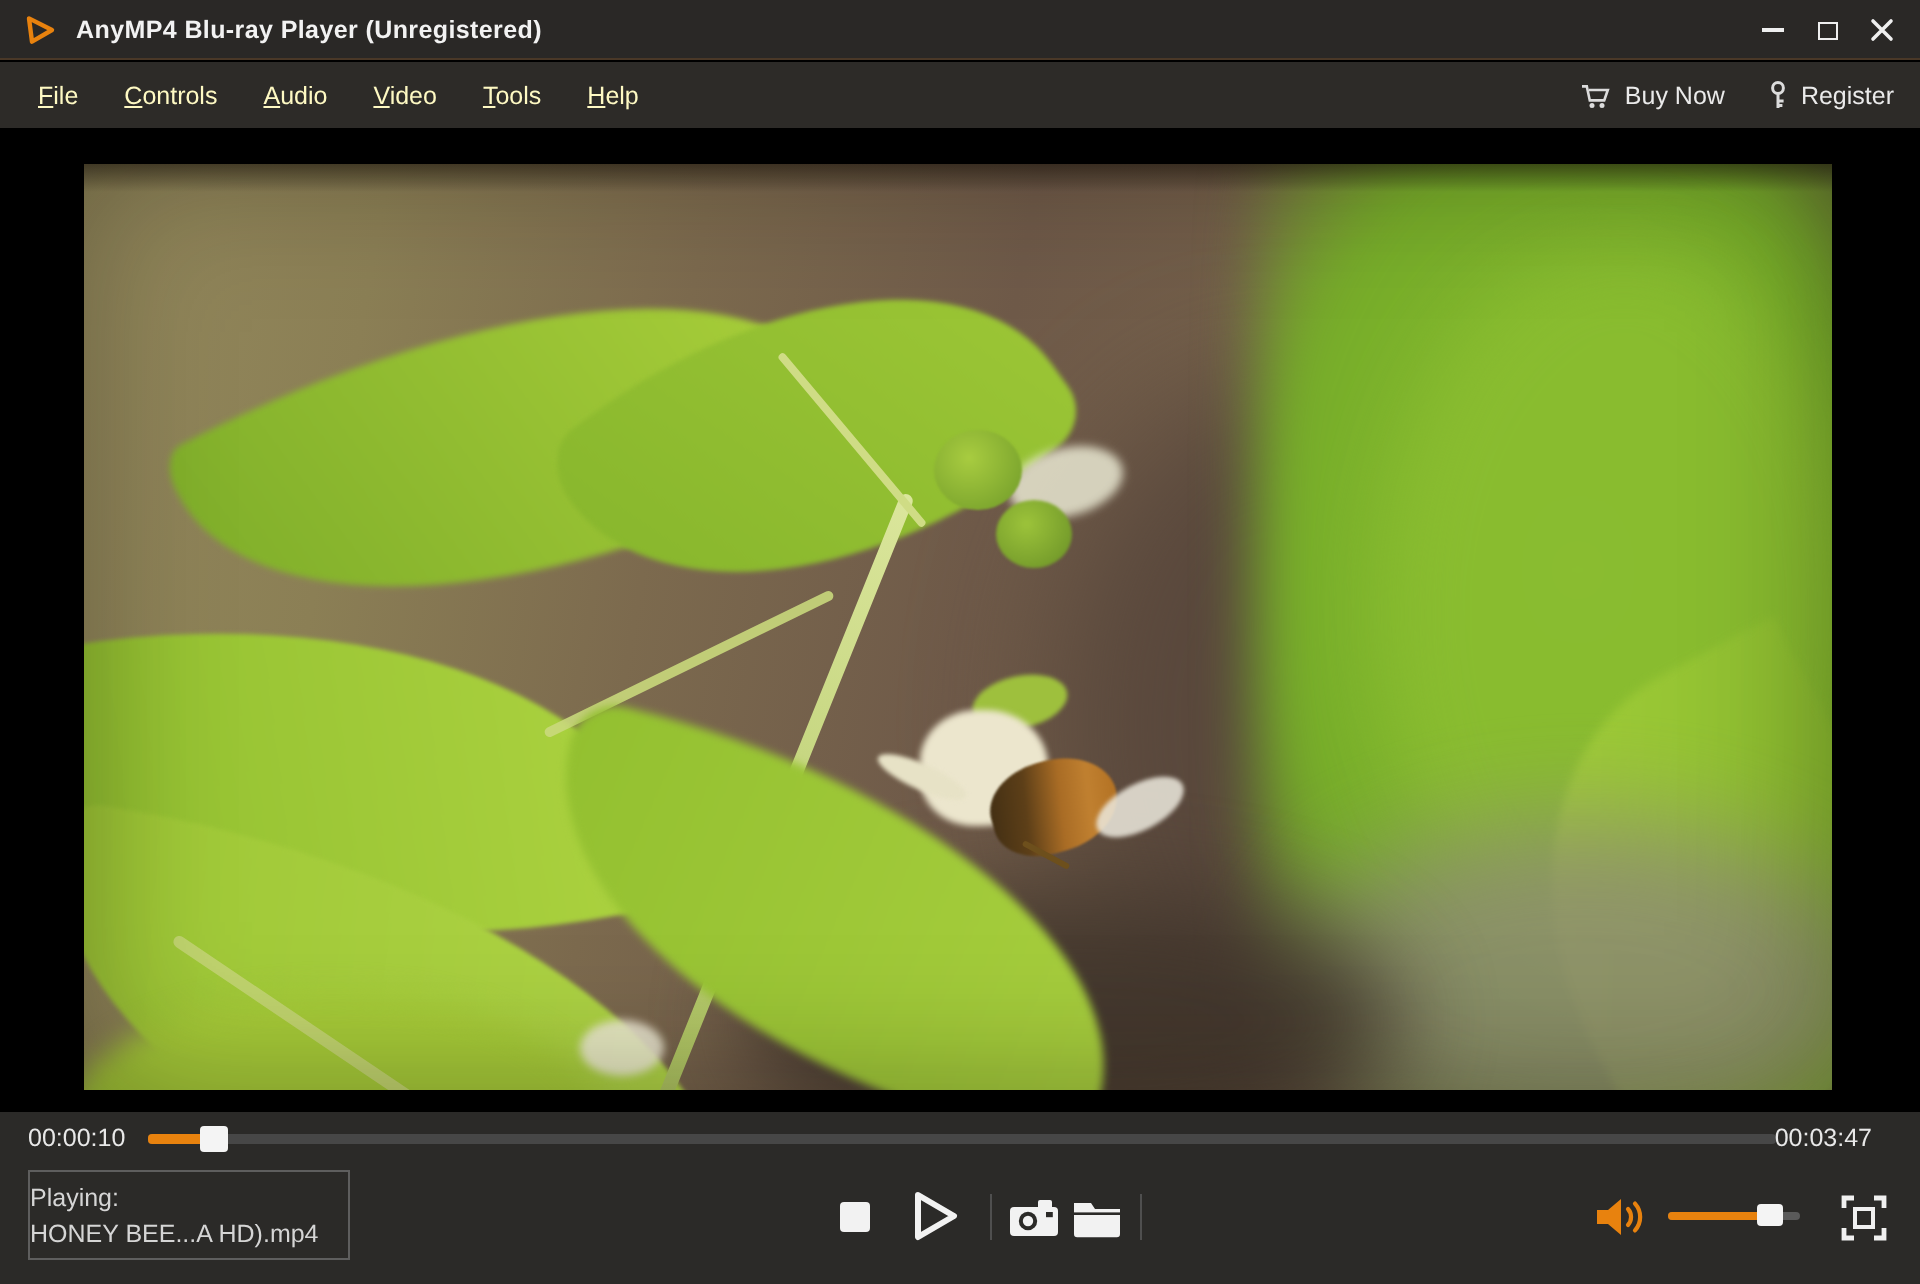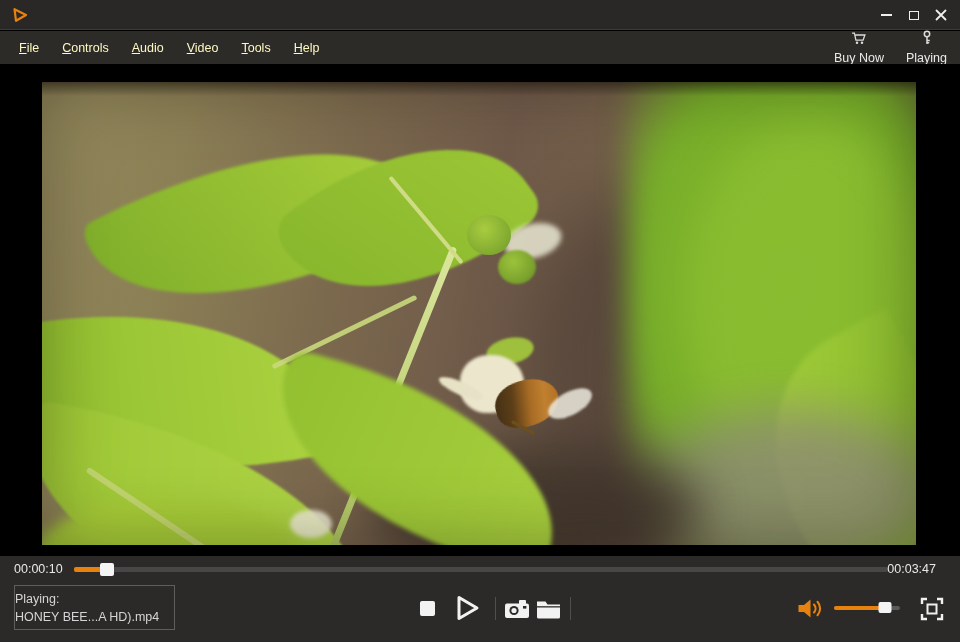--- a/index.html
+++ b/index.html
@@ -18,21 +18,21 @@
   .min-glyph { width:11px; height:2px; background:#efefef; }
   .max-glyph { width:10px; height:9px; border:1.6px solid #efefef; }
 
   
   .menubar { position:absolute; left:0; top:31px; width:960px; height:33px;
              background:#2d2b28; display:flex; align-items:center; }
   .menu-items { display:flex; align-items:center; padding-left:18px; gap:21px; }
   .menu-item { color:#fef9c3; font-size:12.5px; padding:2px 1px; cursor:default; }
   .menu-item u { text-decoration:underline; }
   .menu-right { position:absolute; right:13px; top:0; height:33px; display:flex; align-items:center; gap:22px; }
-  .menu-link { display:flex; align-items:center; gap:6px; color:#eaeaea; font-size:12.5px; cursor:default;flex-direction:column; }
+  .menu-link { display:flex; align-items:center; gap:6px; color:#eaeaea; font-size:12.5px; cursor:default; }
 
   
   .stage { position:absolute; left:0; top:64px; width:960px; height:492px; background:#000; }
   .video { position:absolute; left:42px; top:18px; width:874px; height:463px; overflow:hidden;
            background:linear-gradient(100deg,#93895c 0%,#8b7f55 16%,#7c6a4e 33%,#6f5a49 50%,#75614a 66%,#695743 84%,#5c4c3b 100%); }
   .video div { position:absolute; }
   .v-topshade { left:0; top:0; width:100%; height:14px;
                 background:linear-gradient(rgba(25,18,10,.55),rgba(25,18,10,0)); }
   .v-darkcenter { left:480px; top:110px; width:230px; height:340px; background:#55443a;
                   border-radius:50%; filter:blur(34px); opacity:.85; }
@@ -134,20 +134,21 @@
 <body>
 
 <div id="app">
 
   <div class="titlebar">
     <span class="app-icon">
       <svg width="18" height="16" viewBox="0 0 18 16">
         <path d="M3.5 2.2 L15 8 L5 13.8 Z" fill="none" stroke="#e8820e" stroke-width="2.2" stroke-linejoin="round"></path>
       </svg>
     </span>
+    <span class="title-text">AnyMP4 Blu-ray Player (Unregistered)</span>
     <div class="win-controls">
       <div class="win-btn">
           <span class="min-glyph"></span>
         </div>
       <div class="win-btn">
           <span class="max-glyph"></span>
         </div>
       <div class="win-btn">
         <svg width="12" height="12" viewBox="0 0 12 12">
           <path d="M1.5 1.5 L10.5 10.5 M10.5 1.5 L1.5 10.5" stroke="#efefef" stroke-width="1.8" stroke-linecap="round"></path>
@@ -172,21 +173,21 @@
           <circle cx="6" cy="11.7" r="1.25" fill="#dcdcdc"></circle>
           <circle cx="11" cy="11.7" r="1.25" fill="#dcdcdc"></circle>
         </svg>
         <span>Buy Now</span>
       </span>
       <span class="menu-link">
         <svg width="10" height="15" viewBox="0 0 10 15">
           <circle cx="5" cy="4" r="2.7" fill="none" stroke="#dcdcdc" stroke-width="1.5"></circle>
           <path d="M5 6.7 V14 M5 10.5 h2.8 M5 12.8 h2.2" stroke="#dcdcdc" stroke-width="1.5" fill="none"></path>
         </svg>
-        <span>Playing</span>
+        <span>Register</span>
       </span>
     </div>
   </div>
 
   <div class="stage">
     <div class="video">
       <div class="v-darkcenter"></div>
       <div class="v-rightleaf"></div>
       <div class="v-rightleaf2"></div>
       <div class="v-rightedge"></div>

